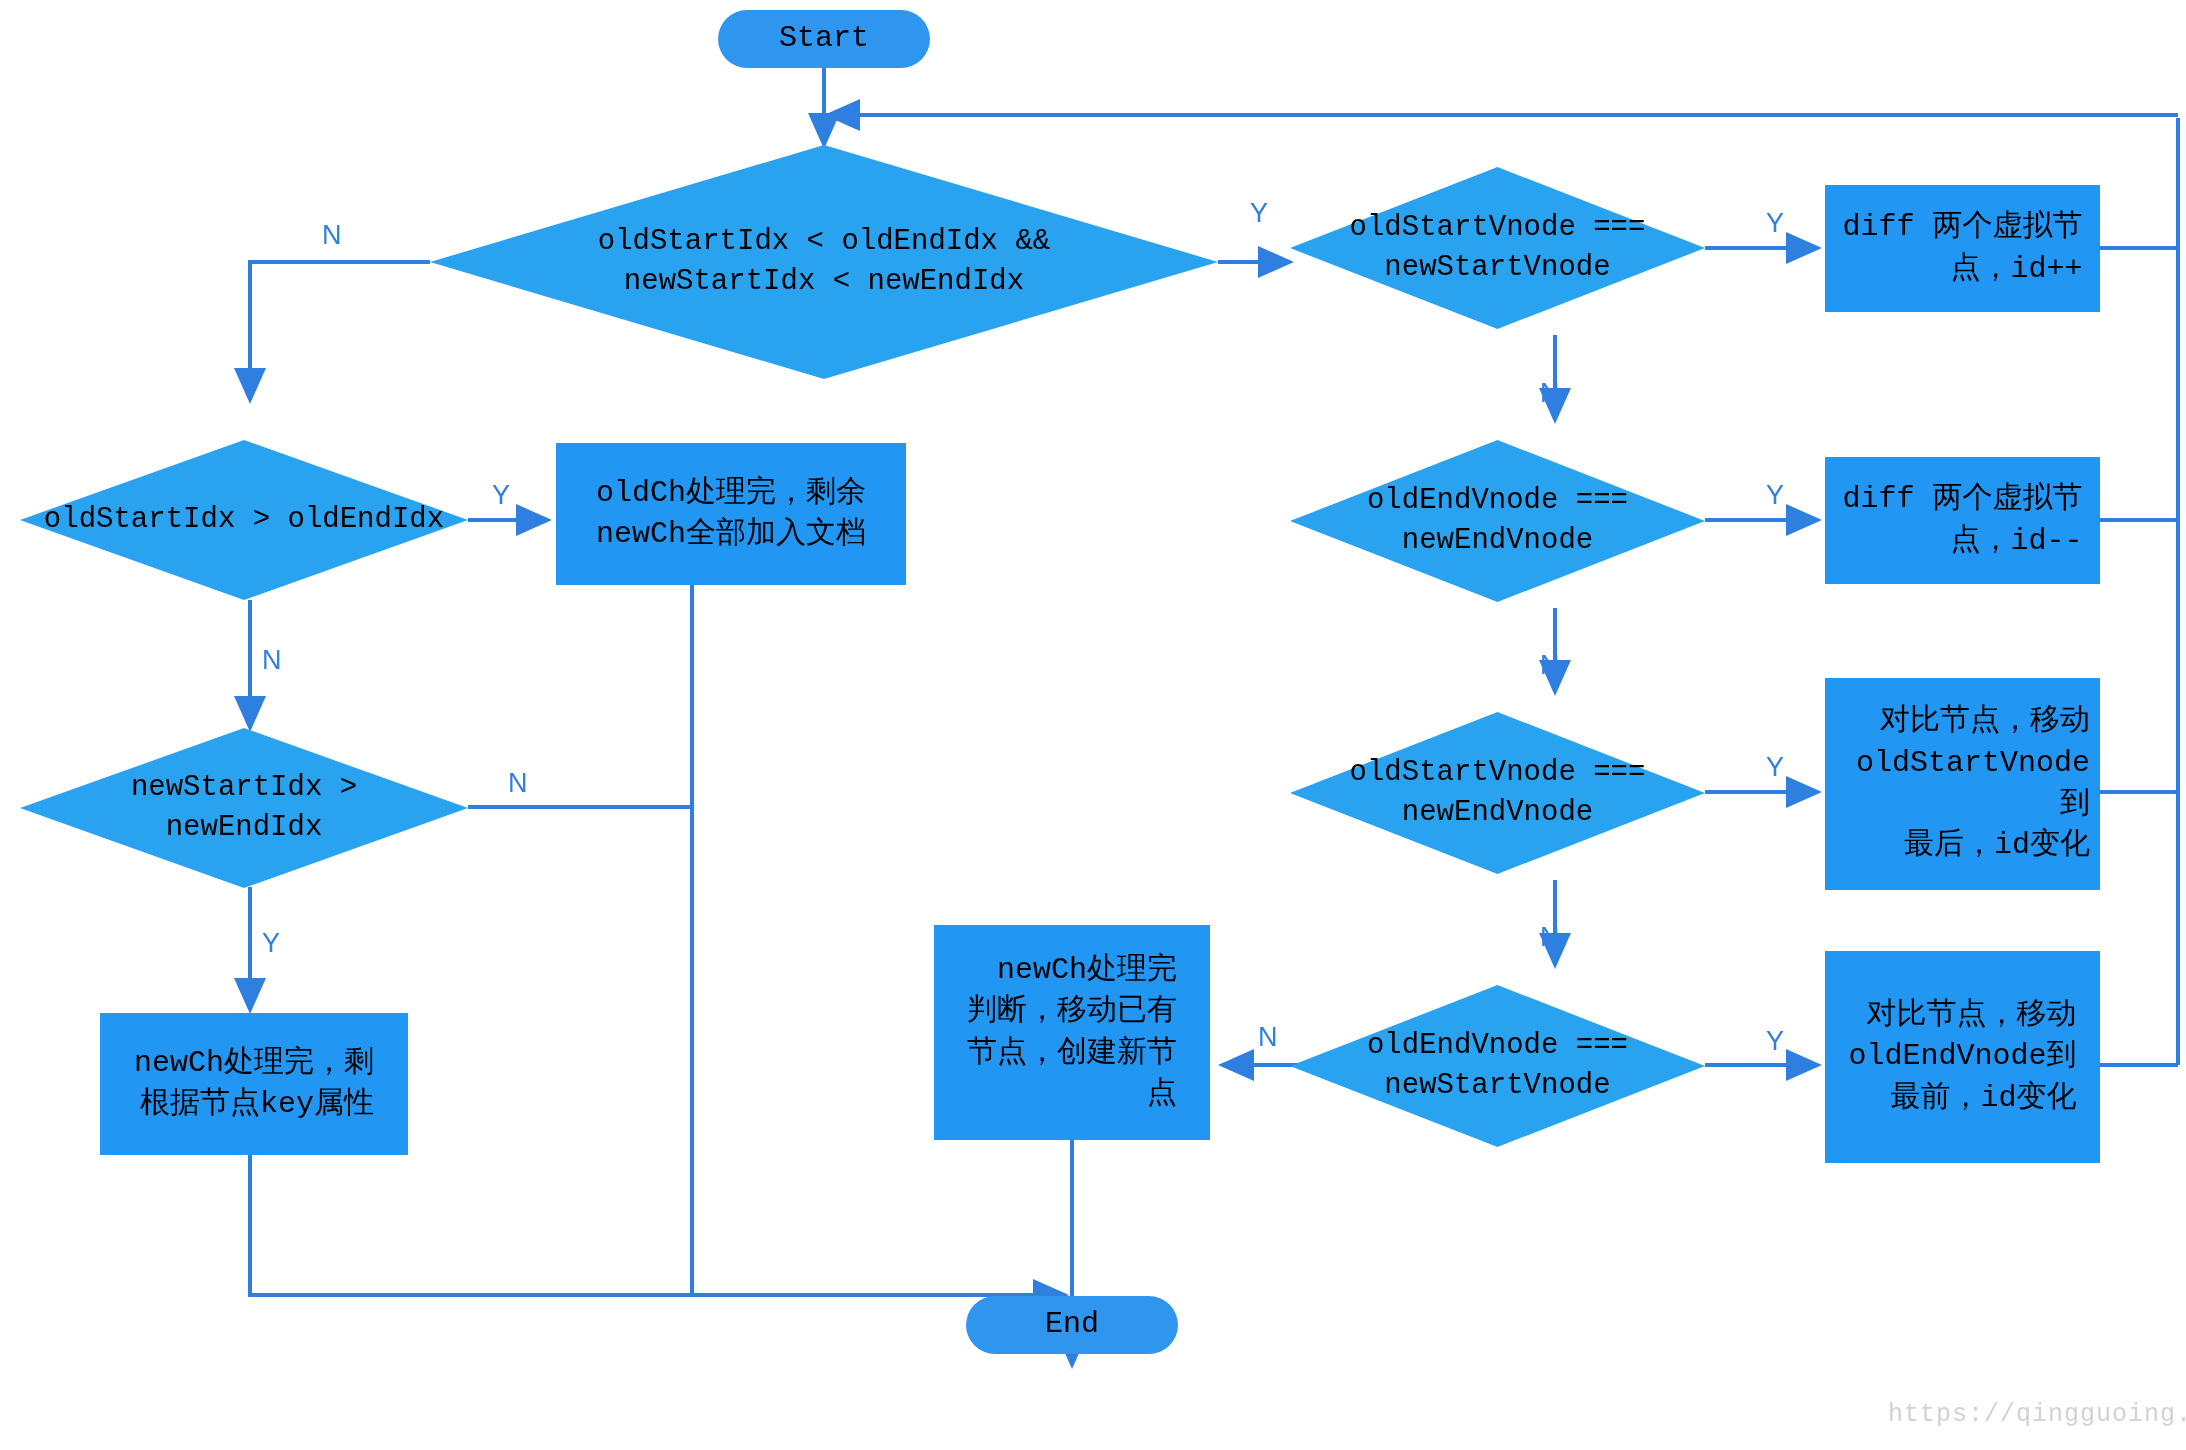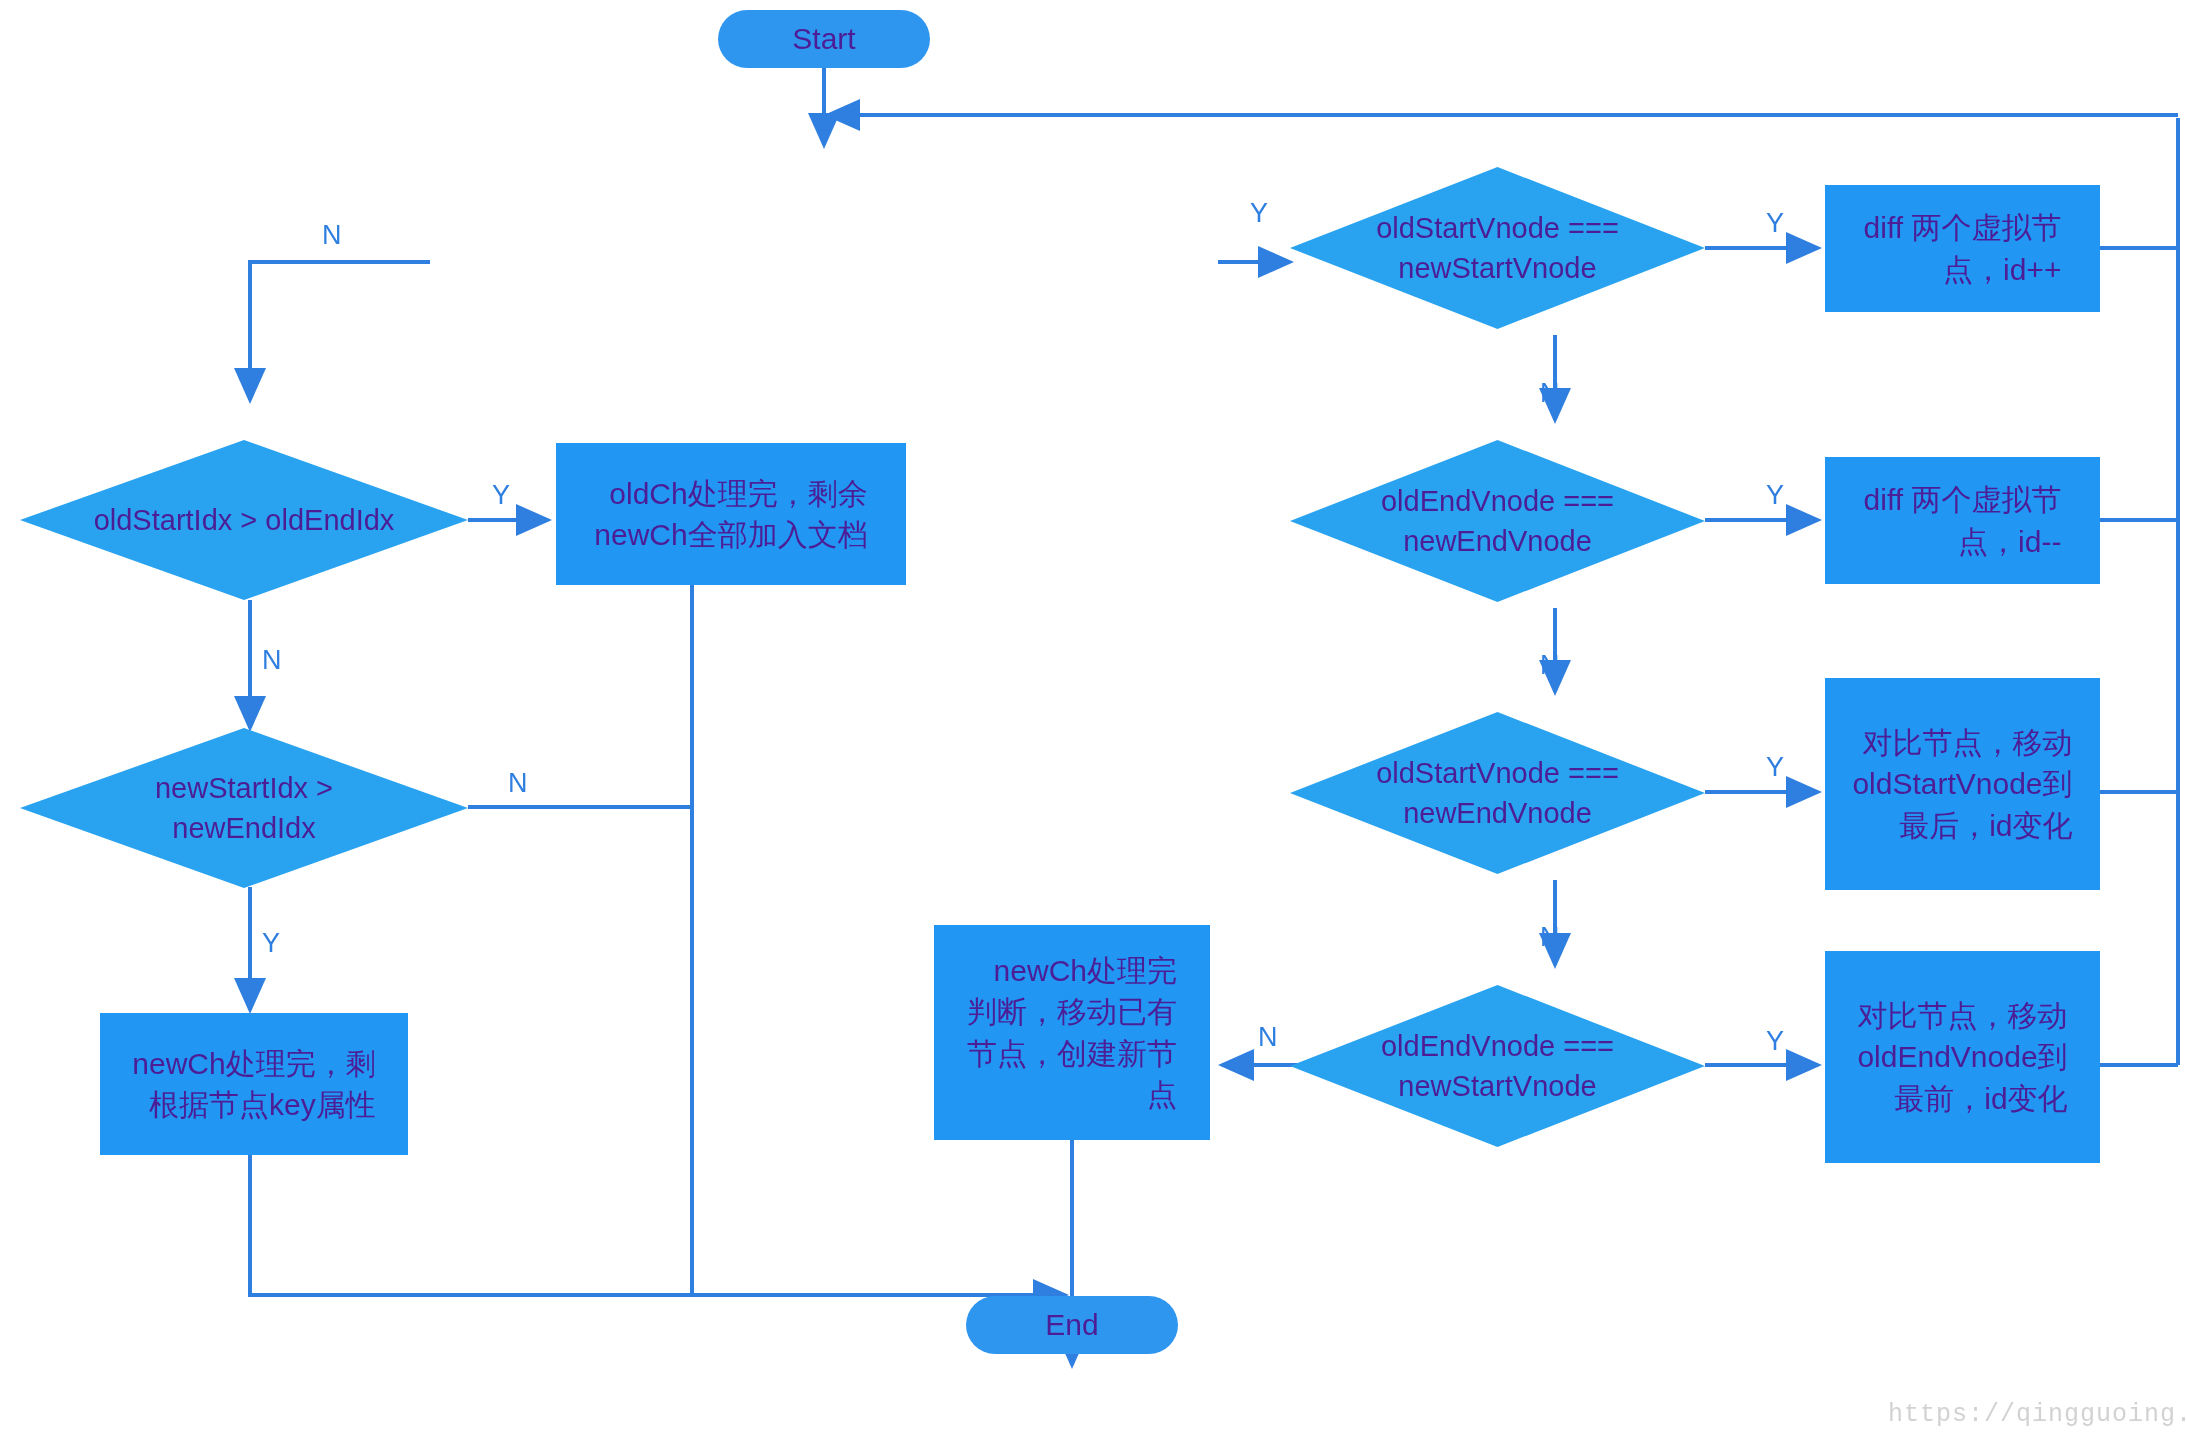--- a/index.html
+++ b/index.html
@@ -25,24 +25,25 @@
     height: 1450px;
     pointer-events: none;
   }
   .node {
     position: absolute;
     box-sizing: border-box;
     display: flex;
     align-items: center;
     justify-content: center;
     text-align: center;
-    color: #4c1d95;
+    color: #000000;
     line-height: 1.38;
     white-space: pre-line;
     z-index: 2;
+    font-family: Liberation Mono, monospace;
   }
   .terminator {
     background: #2f96f0;
     border-radius: 34px;
     font-size: 30px;
   }
   .process {
     background: #2196f3;
     font-size: 30px;
     padding: 6px 10px;
@@ -141,20 +142,25 @@
       <path d="M2100,792 L2178,792"></path>
       <path d="M2100,1065 L2178,1065"></path>
       <path d="M2178,1065 L2178,248"></path>
     </g>
   </svg>
 
   <div class="node terminator" style="left:718px; top:10px; width:212px; height:58px;">
     <span>Start</span>
   </div>
 
+  <div class="node decision" style="left:430px; top:145px; width:788px; height:234px;">
+    <span class="dshape"></span>
+    <span class="dtext">oldStartIdx &lt; oldEndIdx &amp;&amp;
+newStartIdx &lt; newEndIdx</span>
+  </div>
 
   <div class="node decision" style="left:20px; top:440px; width:448px; height:160px;">
     <span class="dshape"></span>
     <span class="dtext">oldStartIdx &gt; oldEndIdx</span>
   </div>
 
   <div class="node process" style="left:556px; top:443px; width:350px; height:142px;">
     <span>oldCh处理完，剩余
 newCh全部加入文档</span>
   </div>

